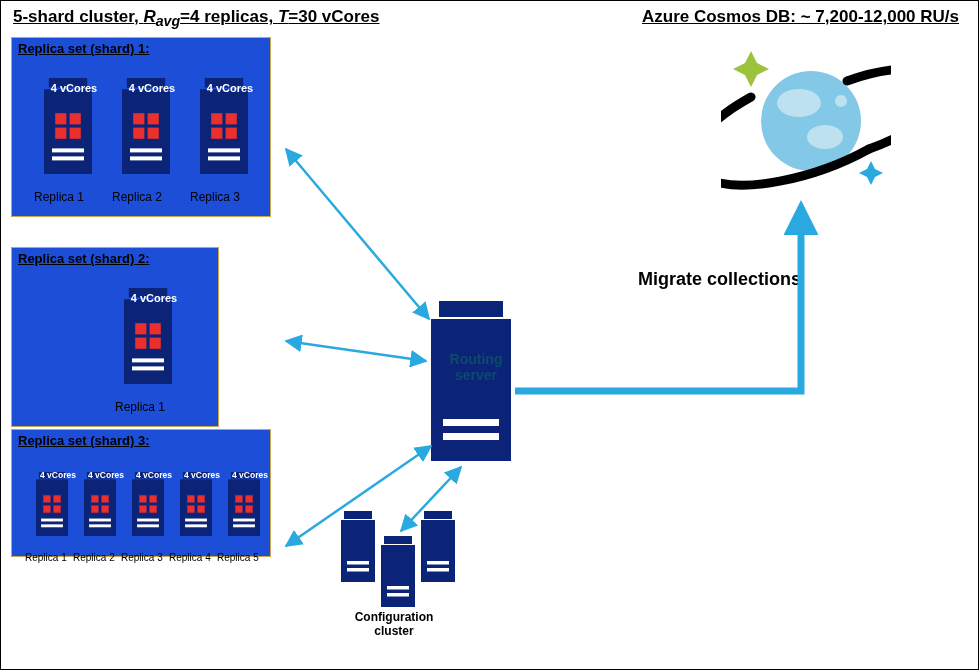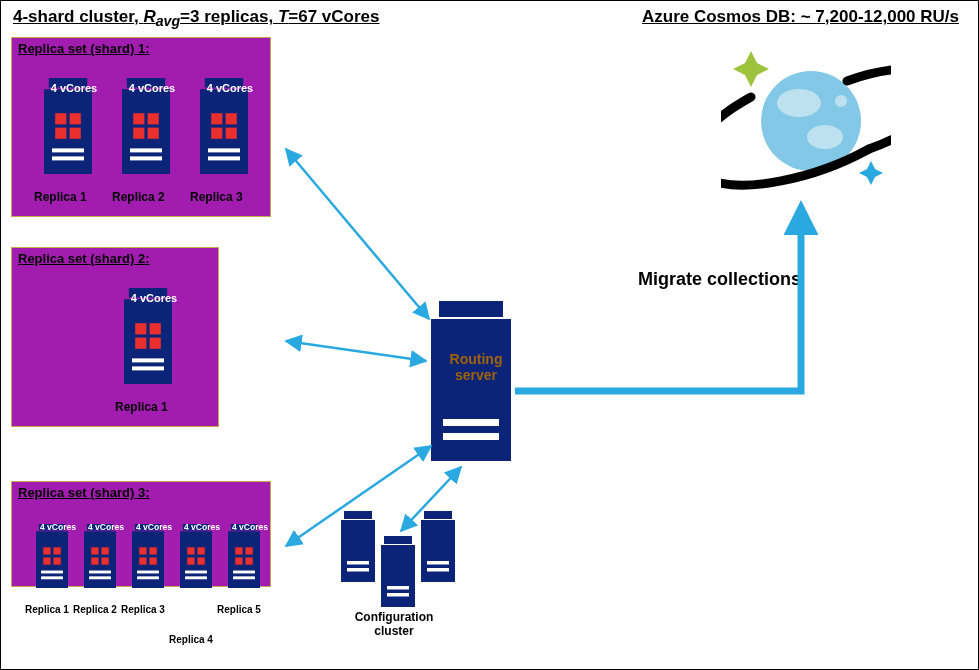--- a/index.html
+++ b/index.html
@@ -21,21 +21,21 @@
   .heading-left i { }
   .heading-right {
     position: absolute;
     top: 6px; right: 19px;
     font-size: 17px;
     font-weight: bold;
     text-decoration: underline;
   }
   .shard-box {
     position: absolute;
-    background: #a21caf;
+    background: #1d4ed8;
     border: 1.5px solid #c9a74d;
   }
   .shard-title {
     position: absolute;
     top: 3px; left: 6px;
     font-size: 13px;
     font-weight: bold;
     text-decoration: underline;
   }
   .server {
@@ -50,33 +50,33 @@
     text-align: center;
     top: 16px;
     color: #fff;
     font-size: 11px;
     font-weight: bold;
   }
   .server.small .server-label { font-size: 8.5px; top: 10px; }
   .replica-caption {
     position: absolute;
     font-size: 12px;
-    font-weight: bold;
+    font-weight: normal;
   }
   .replica-caption.small { font-size: 10px; }
   .routing-box {
     position: absolute;
     left: 430px; top: 300px;
     width: 80px; height: 160px;
   }
   .routing-label {
     position: absolute;
     left: 440px; top: 350px;
     width: 70px;
-    color: #a16207;
+    color: #0c4a6e;
     font-size: 14px;
     font-weight: bold;
     text-align: center;
     line-height: 1.15;
   }
   .config-label {
     position: absolute;
     left: 333px; top: 610px;
     font-size: 12px;
     font-weight: bold;
@@ -100,21 +100,21 @@
     position: absolute;
     left: 0; top: 0;
     width: 979px; height: 670px;
     pointer-events: none;
   }
 </style>
 </head>
 <body>
 
 <div class="heading-left">
-  <span>4-shard cluster, </span><i><span>R</span><sub>avg</sub></i><span>=3 replicas, </span><i>T</i><span>=67 vCores</span>
+  <span>5-shard cluster, </span><i><span>R</span><sub>avg</sub></i><span>=4 replicas, </span><i>T</i><span>=30 vCores</span>
 </div>
 <div class="heading-right">Azure Cosmos DB: ~ 7,200-12,000 RU/s</div>
 
 <svg width="0" height="0" style="position:absolute">
   <defs>
     <g id="serverShape">
       <rect x="6" y="0" width="48" height="12" fill="#0b2478"></rect>
       <rect x="0" y="14" width="60" height="106" fill="#0b2478"></rect>
       <rect x="14" y="44" width="14" height="14" fill="#ea2f2f"></rect>
       <rect x="32" y="44" width="14" height="14" fill="#ea2f2f"></rect>
@@ -183,21 +183,21 @@
   <div class="shard-title">Replica set (shard) 2:</div>
   <div class="server" style="left:100px; top:28px;">
     <svg viewBox="0 0 60 120">
         <use href="#serverShape"></use>
       </svg>
     <div class="server-label">4 vCores</div>
   </div>
   <div class="replica-caption" style="left:103px; top:152px;">Replica 1</div>
 </div>
 
-<div class="shard-box" style="left:10px; top:480px; width:260px; height:106px;">
+<div class="shard-box" style="left:10px; top:428px; width:260px; height:128px;">
   <div class="shard-title">Replica set (shard) 3:</div>
   <div class="server small" style="left:12px; top:30px;">
     <svg viewBox="0 0 44 88">
         <use href="#serverSmall"></use>
       </svg>
     <div class="server-label">4 vCores</div>
   </div>
   <div class="replica-caption small" style="left:13px; top:122px;">Replica 1</div>
   <div class="server small" style="left:60px; top:30px;">
     <svg viewBox="0 0 44 88">
@@ -212,21 +212,21 @@
       </svg>
     <div class="server-label">4 vCores</div>
   </div>
   <div class="replica-caption small" style="left:109px; top:122px;">Replica 3</div>
   <div class="server small" style="left:156px; top:30px;">
     <svg viewBox="0 0 44 88">
         <use href="#serverSmall"></use>
       </svg>
     <div class="server-label">4 vCores</div>
   </div>
-  <div class="replica-caption small" style="left:157px; top:122px;margin-top:30px;">Replica 4</div>
+  <div class="replica-caption small" style="left:157px; top:122px;">Replica 4</div>
   <div class="server small" style="left:204px; top:30px;">
     <svg viewBox="0 0 44 88">
         <use href="#serverSmall"></use>
       </svg>
     <div class="server-label">4 vCores</div>
   </div>
   <div class="replica-caption small" style="left:205px; top:122px;">Replica 5</div>
 </div>
 
 <div class="routing-box">

